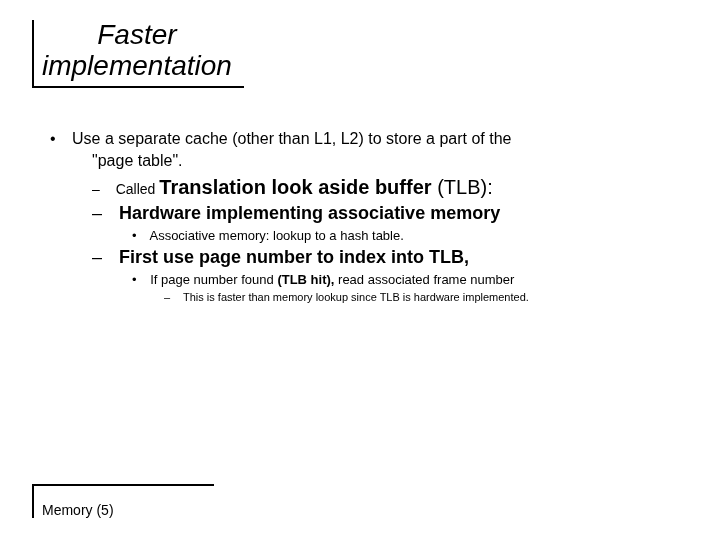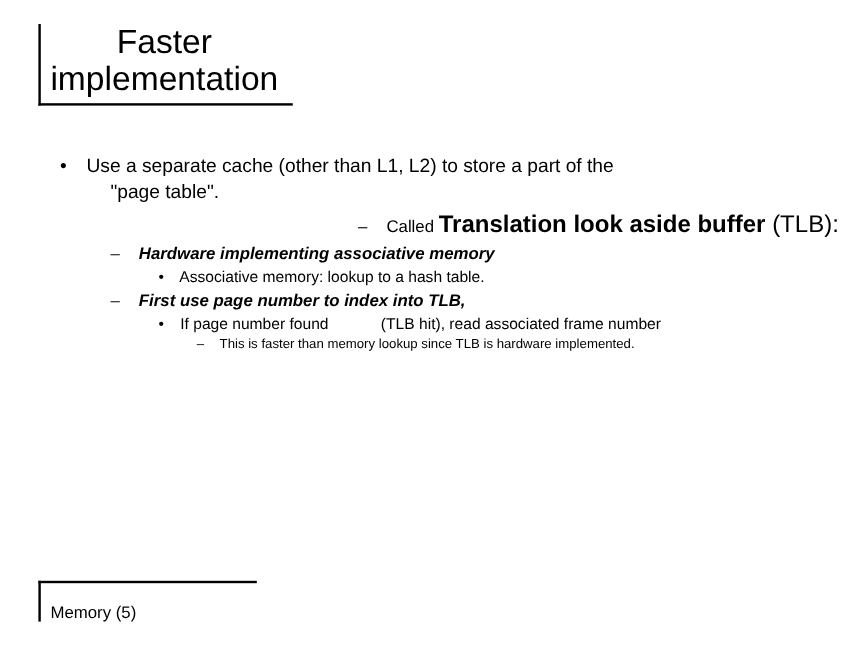--- a/index.html
+++ b/index.html
@@ -11,47 +11,48 @@
     position: relative;
     overflow: hidden;
   }
   .title-wrap {
     position: absolute;
     top: 20px;
     left: 32px;
     border-left: 2px solid #000;
     border-bottom: 2px solid #000;
     padding: 0 12px 4px 8px;
+    font-style: italic;
   }
   .title {
     font-size: 28px;
     color: #000;
     line-height: 1.1;
     text-align: center;
   }
   .content {
     position: absolute;
     top: 130px;
     left: 50px;
     right: 21px;
   }
   .b1 { font-size: 16px; color: #000; margin-bottom: 4px; padding-left: 18px; text-indent: -18px; }
   .b1::before { content: "•"; margin-right: 12px; }
   .b1-cont { padding-left: 42px; text-indent: 0; font-size: 16px; margin-bottom: 6px; }
-  .b2 { font-size: 14px; color: #000; margin-bottom: 4px; padding-left: 60px; text-indent: -18px; text-align: right; }
+  .b2 { font-size: 14px; color: #000; margin-bottom: 4px; padding-left: 60px; text-indent: -18px; }
   .b2::before { content: "–"; margin-right: 12px; }
-  .b2b { font-size: 14px; color: #000; margin-bottom: 4px; padding-left: 60px; text-indent: -18px; font-weight: bold; font-style: italic; }
+  .b2b { font-size: 18px; color: #000; margin-bottom: 4px; padding-left: 60px; text-indent: -18px; font-weight: bold; }
   .b2b::before { content: "–"; margin-right: 12px; font-weight: normal; }
   .b3 { font-size: 13px; color: #000; margin-bottom: 4px; padding-left: 96px; text-indent: -14px; }
   .b3::before { content: "•"; margin-right: 10px; }
   .b4 { font-size: 11px; color: #000; margin-bottom: 20px; padding-left: 128px; text-indent: -14px; }
   .b4::before { content: "–"; margin-right: 10px; }
   .big { font-size: 20px; font-weight: bold; }
   .norm20 { font-size: 20px; font-weight: normal; }
-  .bold { font-weight: normal; margin-left: 40px; }
+  .bold { font-weight: bold; }
   .footer-wrap {
     position: absolute;
     bottom: 22px;
     left: 32px;
     border-left: 2px solid #000;
     border-top: 2px solid #000;
     padding: 16px 100px 0 8px;
   }
   .footer {
     font-size: 14px;

